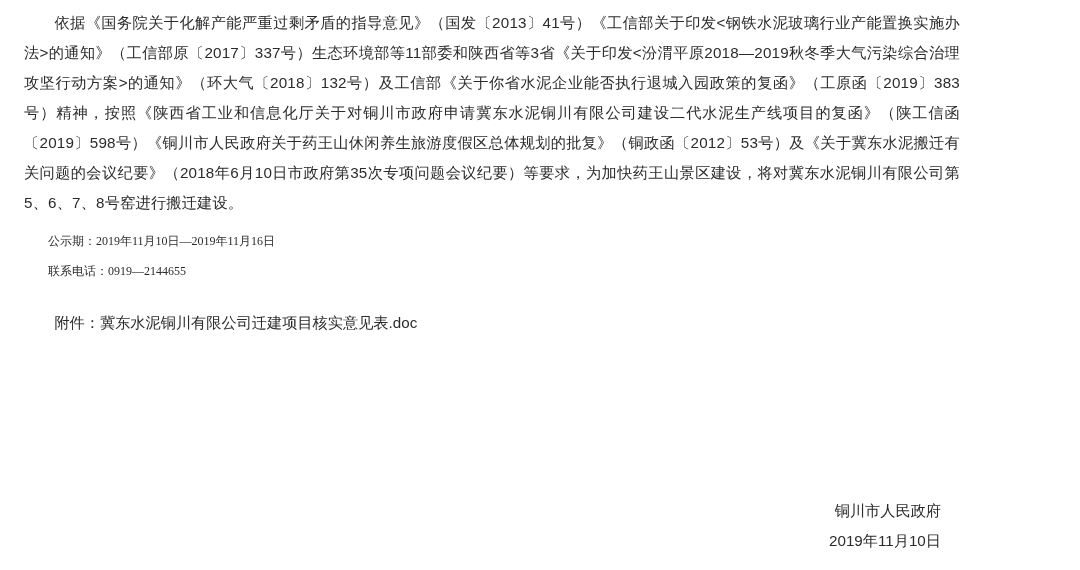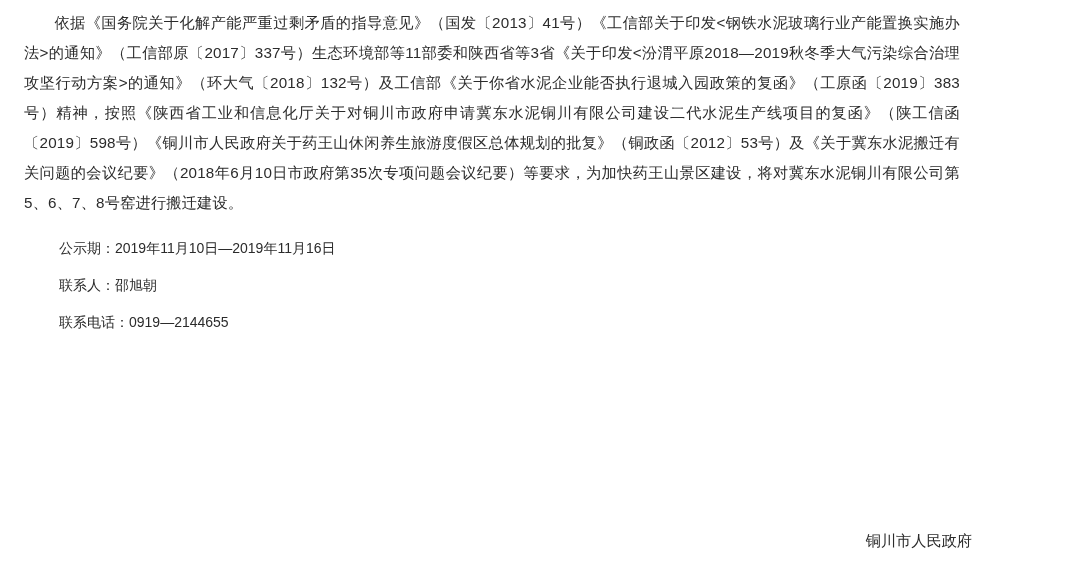--- a/index.html
+++ b/index.html
@@ -29,35 +29,36 @@
     letter-spacing: 0.2px;
   }
   .para {
     margin: 0;
     text-indent: 2em;
   }
   .block-gap {
     height: 4px;
   }
   .info-line {
-    margin: 7px;
+    margin: 0;
     text-indent: 2em;
-    font-size: 14px;
+    font-size: 12px;
     line-height: 30px;
+    font-family: Liberation Serif, serif;
   }
   .attachment {
     margin: 0;
     text-indent: 2em;
     font-size: 15.2px;
     line-height: 30px;
     padding-top: 22px;
   }
   .signature {
     position: absolute;
-    right: 32px;
+    right: 63px;
     bottom: 14px;
     text-align: right;
     font-size: 15.2px;
     line-height: 30px;
   }
   .sig-line {
     margin: 0;
     white-space: nowrap;
   }
 </style>
@@ -68,22 +69,23 @@
 
   <div class="body-text">
     <p class="para">依据《国务院关于化解产能严重过剩矛盾的指导意见》（国发〔2013〕41号）《工信部关于印发&lt;钢铁水泥玻璃行业产能置换实施办法&gt;的通知》（工信部原〔2017〕337号）生态环境部等11部委和陕西省等3省《关于印发&lt;汾渭平原2018—2019秋冬季大气污染综合治理攻坚行动方案&gt;的通知》（环大气〔2018〕132号）及工信部《关于你省水泥企业能否执行退城入园政策的复函》（工原函〔2019〕383号）精神，按照《陕西省工业和信息化厅关于对铜川市政府申请冀东水泥铜川有限公司建设二代水泥生产线项目的复函》（陕工信函〔2019〕598号）《铜川市人民政府关于药王山休闲养生旅游度假区总体规划的批复》（铜政函〔2012〕53号）及《关于冀东水泥搬迁有关问题的会议纪要》（2018年6月10日市政府第35次专项问题会议纪要）等要求，为加快药王山景区建设，将对冀东水泥铜川有限公司第5、6、7、8号窑进行搬迁建设。</p>
     <div class="block-gap"></div>
   </div>
 
   <div class="block-gap"></div>
 
   <div>
     <p class="info-line">公示期：2019年11月10日—2019年11月16日</p>
-    <p class="info-line">联系人：邵旭朝</p>
     <p class="info-line">联系电话：0919—2144655</p>
   </div>
 
+  <p class="attachment">附件：冀东水泥铜川有限公司迁建项目核实意见表.doc</p>
 
   <div class="signature">
     <p class="sig-line">铜川市人民政府</p>
+    <p class="sig-line">2019年11月10日</p>
   </div>
 
 </div>
 
 </body></html>

